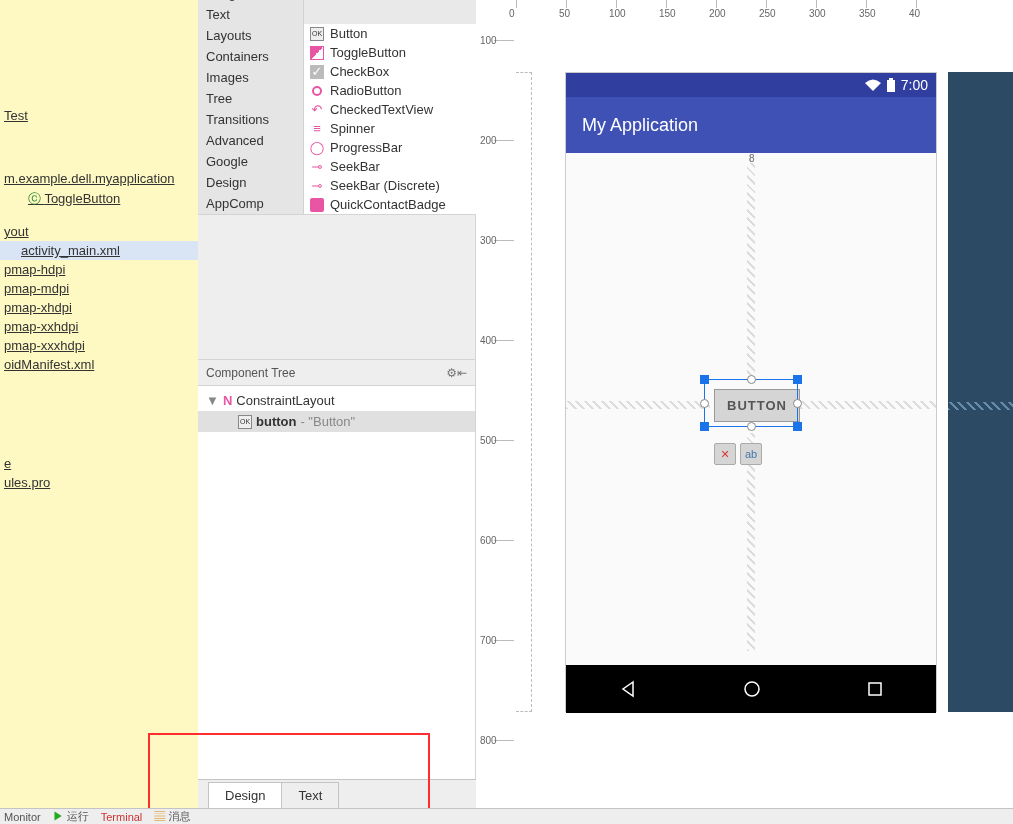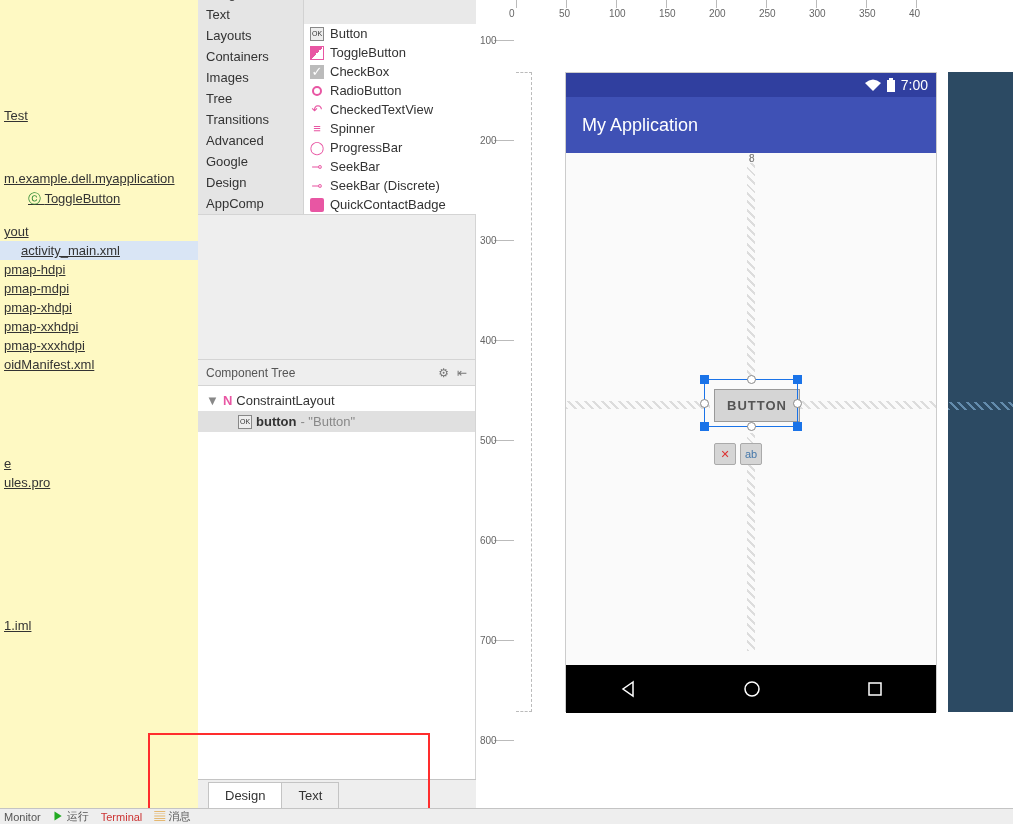--- a/index.html
+++ b/index.html
@@ -12,21 +12,21 @@
 .palette-panel { position: absolute; left: 198px; top: 0; width: 301px; height: 214px; background: #e9e9e9; display: flex; align-items: flex-end; }
 .palette-cats { width: 106px; background: #e5e5e5; border-right: 1px solid #d2d2d2; overflow: hidden; }
 .palette-cat { padding: 3px 8px; white-space: nowrap; }
 .palette-widgets { flex: 1; background: #fff; overflow: hidden; }
 .widget-row { display: flex; align-items: center; padding: 2px 6px; gap: 6px; white-space: nowrap; }
 .wicon { width: 14px; height: 14px; flex-shrink: 0; display: inline-flex; align-items: center; justify-content: center; }
 
 .mid-gap { position: absolute; left: 198px; top: 214px; width: 278px; height: 146px; background: #eeeeee; border-top: 1px solid #d4d4d4; border-bottom: 1px solid #d4d4d4; border-right: 1px solid #d4d4d4; }
 
 .ctree-panel { position: absolute; left: 198px; top: 360px; width: 278px; height: 430px; background: #fff; border-right: 1px solid #d4d4d4; }
-.ctree-header { height: 26px; background: #eeeeee; border-bottom: 1px solid #d4d4d4; display: flex; align-items: center; padding: 0 8px; font-size: 12px; color: #555; gap: 8px; }
+.ctree-header { height: 26px; background: #eeeeee; border-bottom: 1px solid #d4d4d4; display: flex; align-items: center; padding: 0 8px; font-size: 12px; color: #555; }
 .ctree-body { padding: 4px 0; }
 .ctree-row { display: flex; align-items: center; padding: 3px 8px; gap: 4px; }
 .ctree-row.sel { background: #e0e0e0; }
 
 .editor-tabs { position: absolute; left: 198px; top: 779px; width: 278px; height: 29px; background: #eeeeee; border-top: 1px solid #c4c4c4; display: flex; align-items: flex-end; padding-left: 10px; }
 .etab { padding: 5px 16px; font-size: 13px; border: 1px solid #c4c4c4; border-bottom: none; background: #eeeeee; margin-right: -1px; }
 .etab.active { background: #fff; }
 .red-box { position: absolute; left: 148px; top: 733px; width: 282px; height: 85px; border: 2px solid #ff2d2d; pointer-events: none; }
 
 .design-surface { position: absolute; left: 476px; top: 0; width: 537px; height: 808px; background: #fff; }
@@ -74,21 +74,20 @@
   <div class="proj-item">pmap-mdpi</div>
   <div class="proj-item">pmap-xhdpi</div>
   <div class="proj-item">pmap-xxhdpi</div>
   <div class="proj-item">pmap-xxxhdpi</div>
   <div class="proj-item">oidManifest.xml</div>
   <div style="height:80px"></div>
   <div class="proj-item">e</div>
   <div class="proj-item">ules.pro</div>
   <div style="height:80px"></div>
   <div style="height:44px"></div>
-  <div class="proj-item">1.iml</div>
 </div>
 
 <div class="palette-panel">
   <div class="palette-cats">
     <div class="palette-cat">Widgets</div>
     <div class="palette-cat">Text</div>
     <div class="palette-cat">Layouts</div>
     <div class="palette-cat">Containers</div>
     <div class="palette-cat">Images</div>
     <div class="palette-cat">Tree</div>

